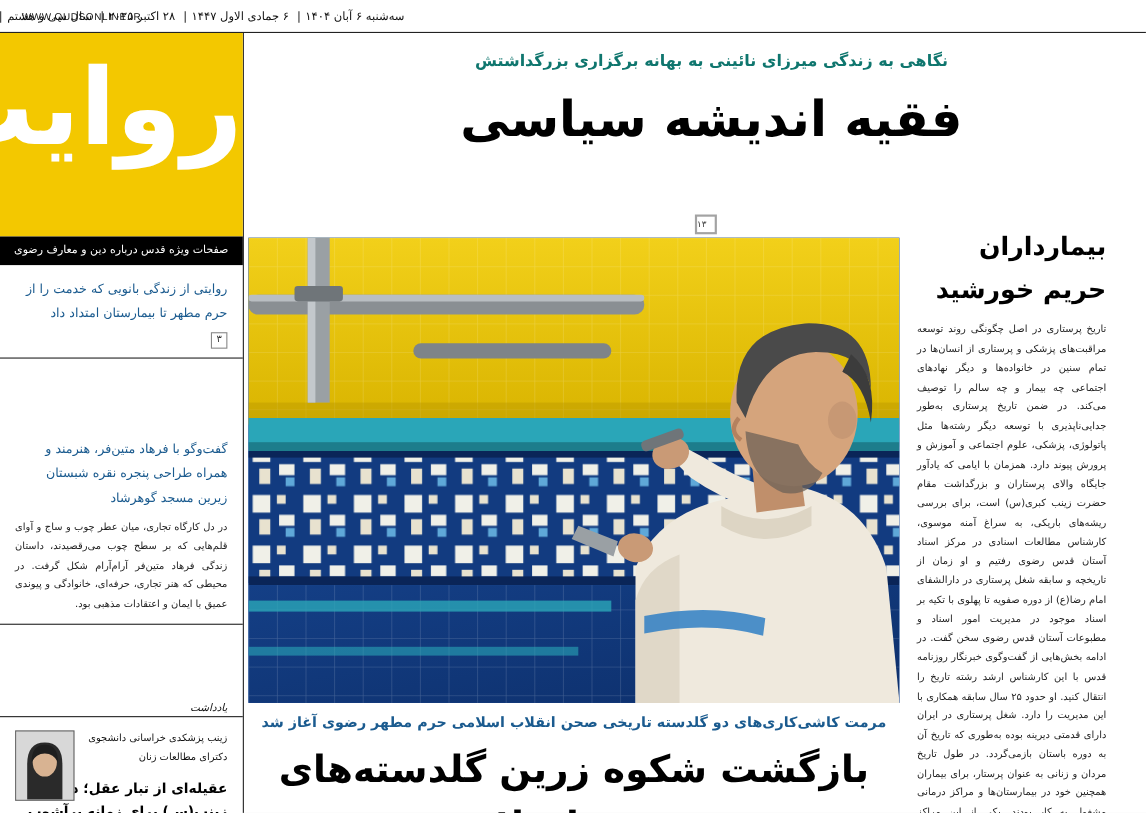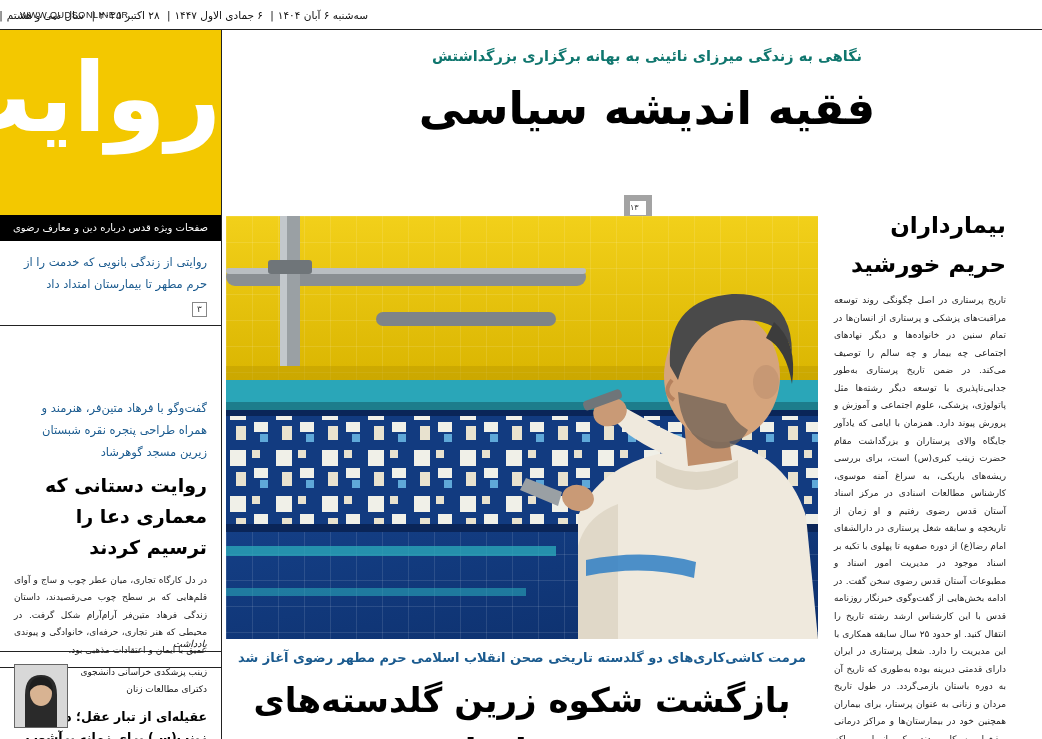--- a/index.html
+++ b/index.html
@@ -151,21 +151,21 @@
     font-weight: bold;
     color: #000;
     line-height: 1.5;
   }
   .lead-pagebox {
     position: absolute;
     top: 165px;
     right: 390px;
     width: 16px;
     height: 14px;
-    border: 6px solid #a3a3a3;
+    border: 2px solid #a3a3a3;
     font-size: 8px;
     color: #333;
     text-align: left;
     line-height: 14px;
   }
 
   
   .photo {
     position: absolute;
     top: 186px;
@@ -404,21 +404,20 @@
     </div>
     <div class="logo-sub">صفحات ویژه قدس درباره دین و معارف رضوی</div>
 
     <div class="side-item" style="top:212px;">
       <div class="news-kicker">روایتی از زندگی بانویی که خدمت را از حرم مطهر تا بیمارستان امتداد داد</div>
       <div class="news-pagebox">۳</div>
     </div>
 
     <div class="side-item" style="top:358px;">
       <div class="news-kicker">گفت‌وگو با فرهاد متین‌فر، هنرمند و همراه طراحی پنجره نقره شبستان زیرین مسجد گوهرشاد</div>
-      <div class="news-title">روایت دستانی که معماری دعا را ترسیم کردند</div>
       <div class="news-body">در دل کارگاه تجاری، میان عطر چوب و ساج و آوای قلم‌هایی که بر سطح چوب می‌رقصیدند، داستان زندگی فرهاد متین‌فر آرام‌آرام شکل گرفت. در محیطی که هنر تجاری، حرفه‌ای، خانوادگی و پیوندی عمیق با ایمان و اعتقادات مذهبی بود.</div>
     </div>
 
     <div class="note-label" style="position:absolute; top:604px; left:0; width:221px; box-sizing:border-box;">یادداشت</div>
 
     <div class="note-box" style="position:absolute; top:626px; left:0; width:221px;">
       <div class="note-author">زینب پزشکدی خراسانی
 دانشجوی دکترای مطالعات زنان</div>
       <div class="note-title">عقیله‌ای از تبار عقل؛ درس زینب(س) برای زمانه پرآشوب ما</div>
       <div class="note-avatar">

